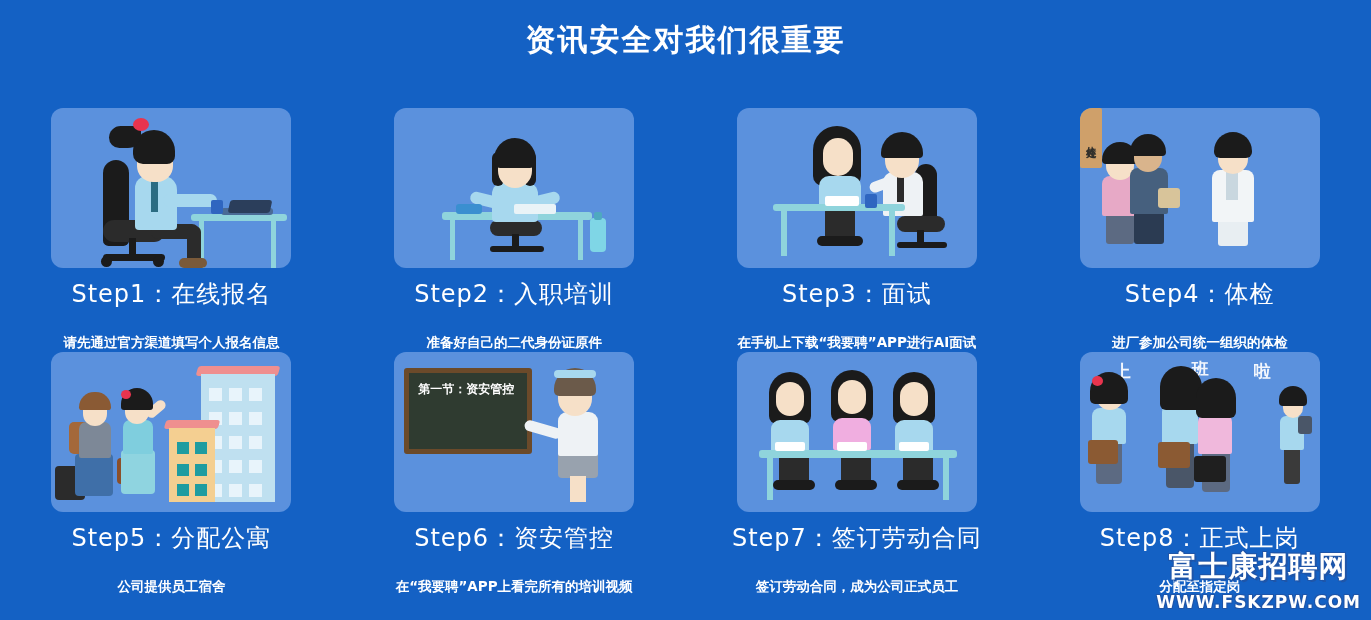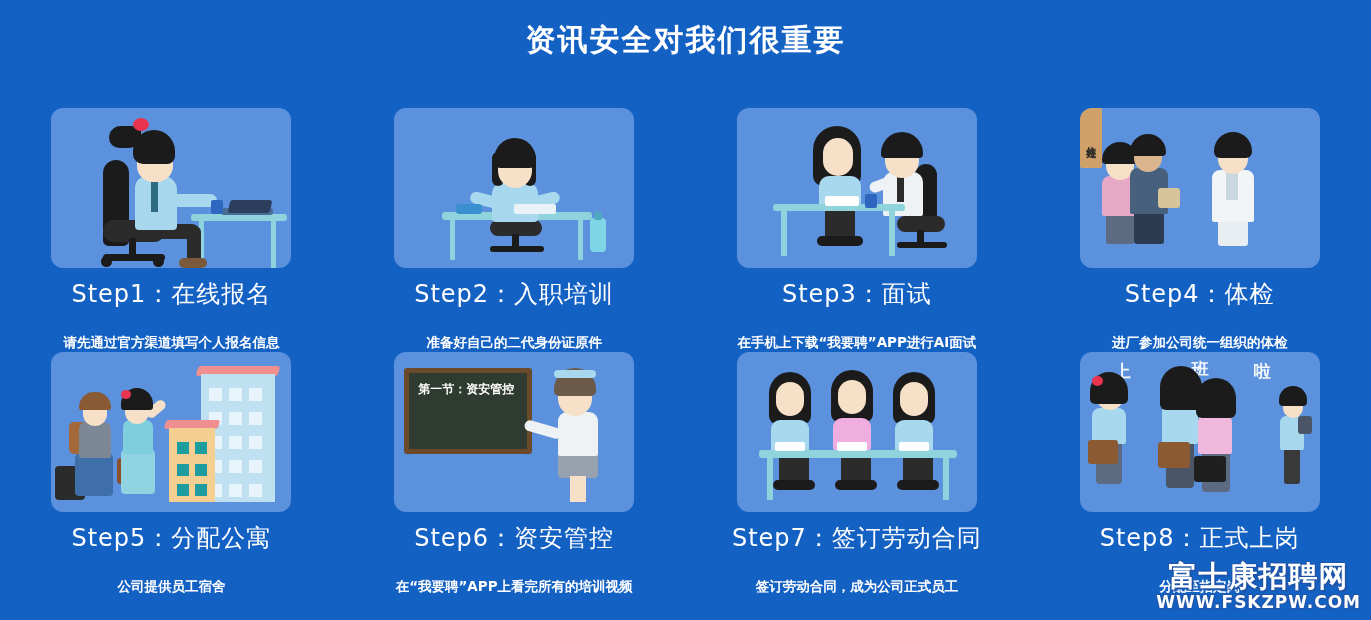--- a/index.html
+++ b/index.html
@@ -212,21 +212,21 @@
     letter-spacing: 1px;
     text-shadow: 2px 2px 0 #1f55a8, -1px -1px 0 #1f55a8, 1px -1px 0 #1f55a8, -1px 1px 0 #1f55a8;
     line-height: 1.05;
   }
   .wm-url {
     font-size: 17px;
     font-weight: 700;
     color: #ffffff;
     letter-spacing: 1px;
     text-shadow: 1px 1px 0 #1f55a8, -1px -1px 0 #1f55a8, 1px -1px 0 #1f55a8, -1px 1px 0 #1f55a8;
-    margin-top: 1px;
+    margin-top: 11px;
   }
 </style>
 </head>
 <body>
 
 <div class="page-title">资讯安全对我们很重要</div>
 
 <div class="grid">
 
   <div class="step">

